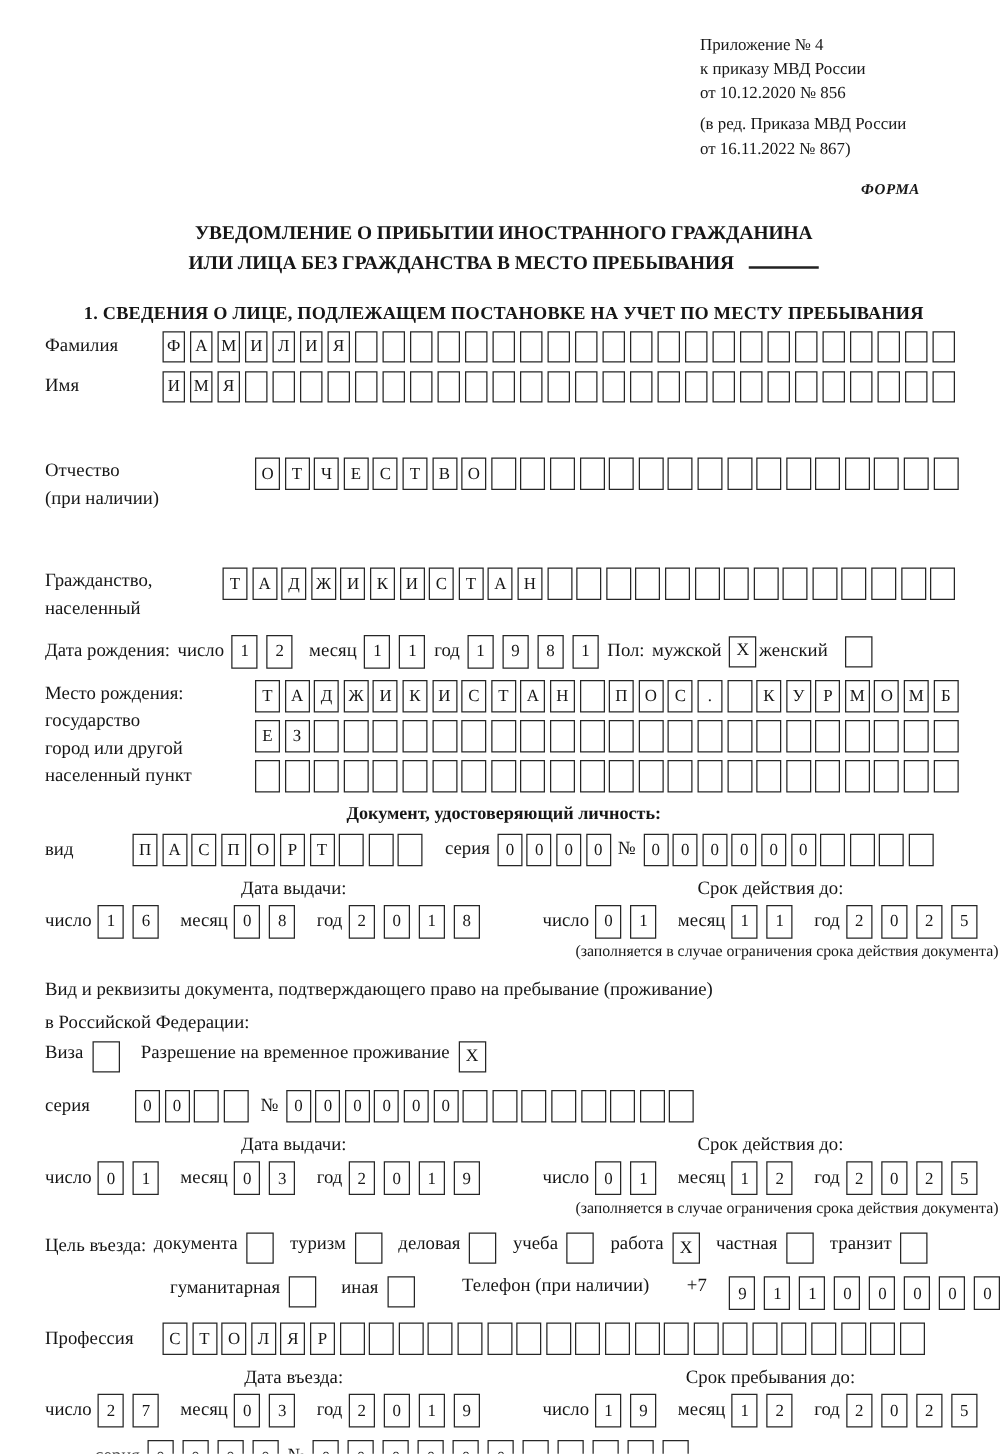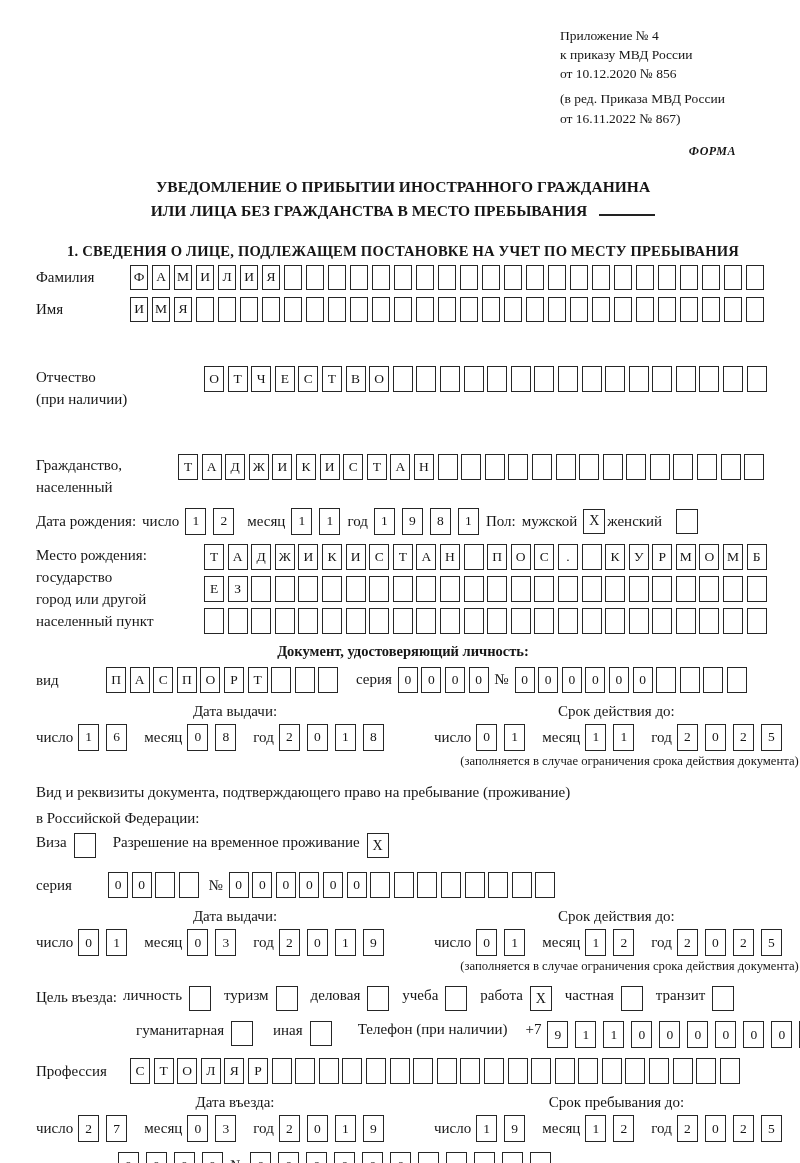--- a/index.html
+++ b/index.html
@@ -54,21 +54,21 @@
   .dcol{display:flex;flex-direction:column;}
   .dleft{flex:none;width:398px;}
   .dright{flex:1;}
   .dhead{text-align:center;line-height:20px;}
   .dcells{display:flex;align-items:center;margin-top:3px;}
   .dcells .dlbl{margin:0 5px 0 0;}
   .dcells .cells{margin-right:10px;}
   .dnote{white-space:nowrap;text-align:right;font-size:12.7px;margin-top:3px;}
 
   .para{margin-top:10px;line-height:1.75;}
-  .purpose-row2{margin-left:100px;}
+  .purpose-row2{margin-left:100px;gap:12px;}
   .phone-gap{margin-left:26px;}
 </style>
 </head>
 <body>
 
 <div class="page">
 
   
   <div class="hdr">
     <div>Приложение № 4</div>
@@ -524,21 +524,21 @@
       </div>
       <div class="dnote">(заполняется в случае ограничения срока действия документа)</div>
     </div>
   </div>
 
   
   <div class="row top" style="margin-top:12px;">
     <span class="flabel" style="margin-right:6px;">Цель въезда:</span>
     <span class="opts">
         <span class="cb-group">
-          <span class="cb-label">личность</span>
+          <span class="cb-label">документа</span>
           <span class="cb"></span>
         </span>
         <span class="cb-group">
           <span class="cb-label">туризм</span>
           <span class="cb"></span>
         </span>
         <span class="cb-group">
           <span class="cb-label">деловая</span>
           <span class="cb"></span>
         </span>

